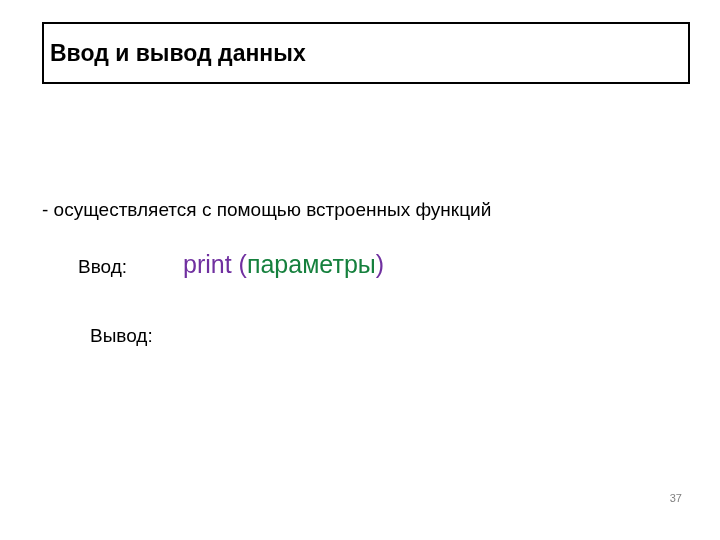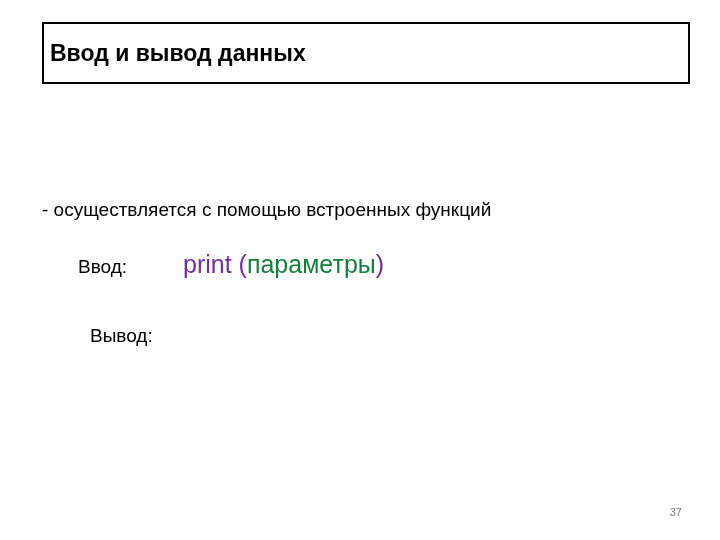--- a/index.html
+++ b/index.html
@@ -62,21 +62,21 @@
     .paren {
       font-size: 25px;
       color: #7030a0;
     }
     .param {
       font-size: 25px;
       color: #15803d;
     }
     .page-number {
       position: absolute;
-      bottom: 22px;
+      bottom: 36px;
       right: 38px;
       font-size: 11px;
       color: #808080;
     }
   </style>
 </head>
 <body>
 
 <div class="title-box">
   <span class="title-text">Ввод и вывод данных</span>

